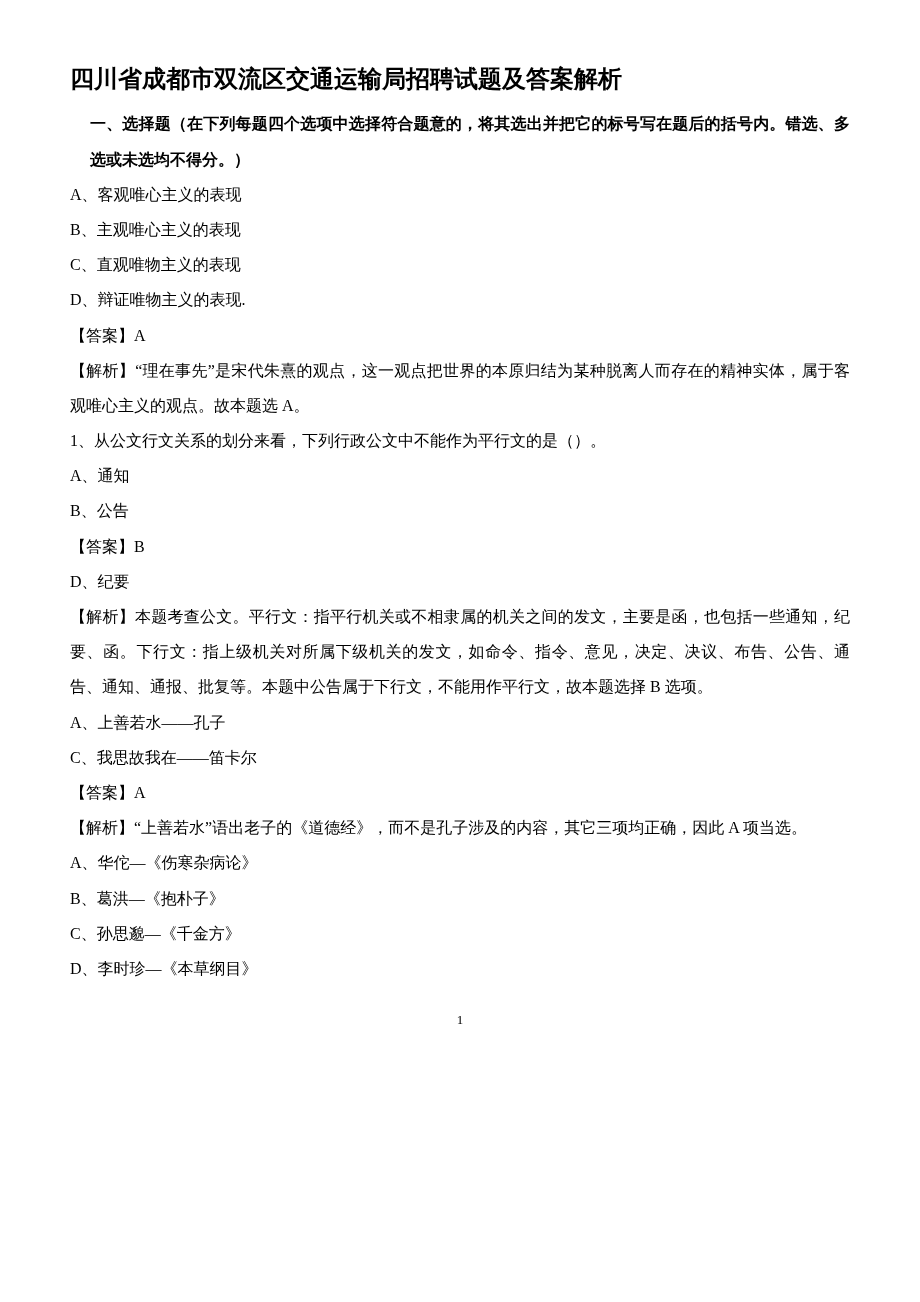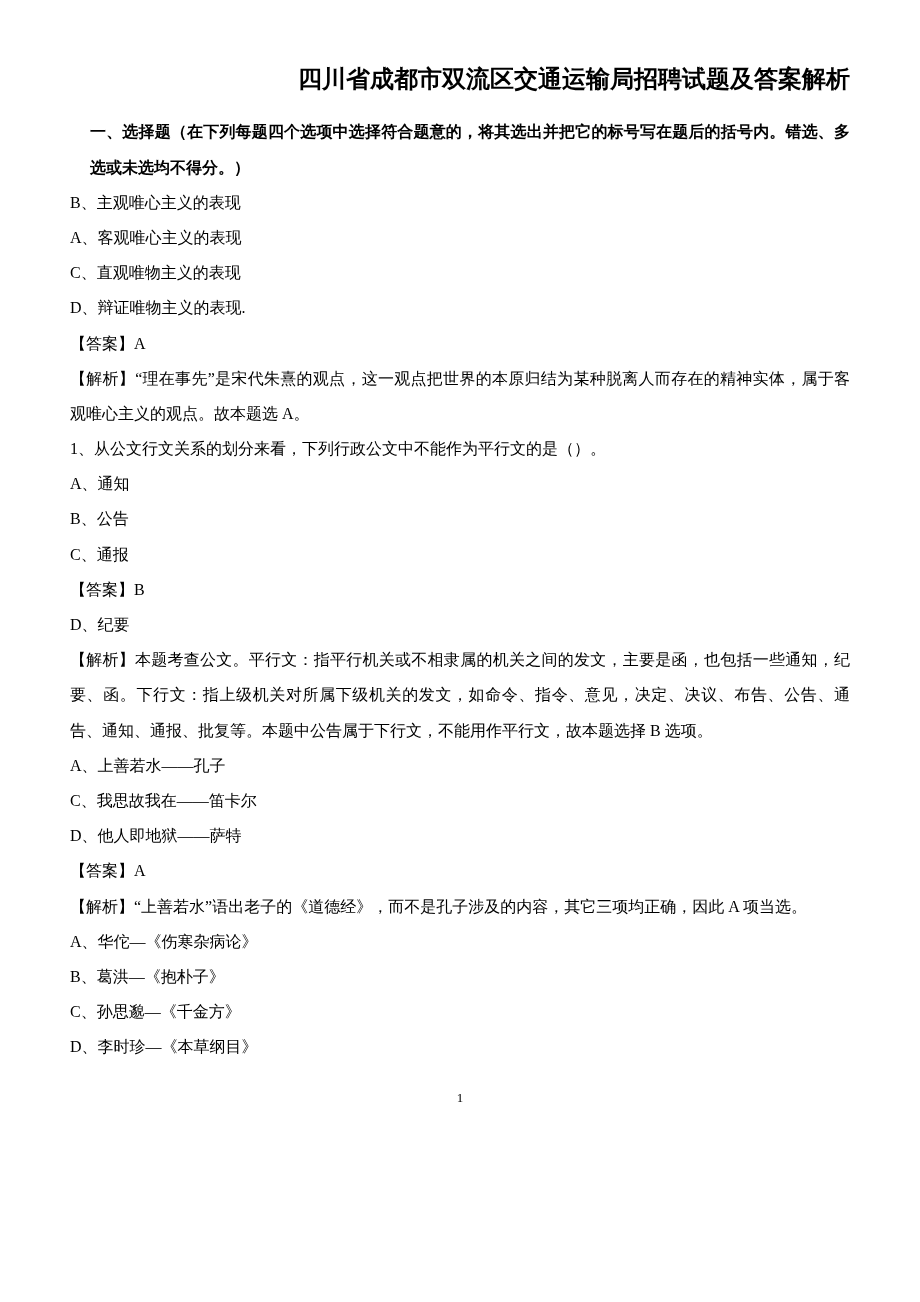--- a/index.html
+++ b/index.html
@@ -11,24 +11,24 @@
   }
   .page {
     width: 920px;
     padding: 60px 70px 40px 70px;
     box-sizing: border-box;
     color: #000;
     font-size: 16px;
     line-height: 2.2;
   }
   .title {
-    text-align: right;
+    text-align: left;
     font-size: 24px;
     font-weight: bold;
-    margin-bottom: 16px;
+    margin-bottom: 8px;
     line-height: 1.6;
   }
   .section-heading {
     font-weight: bold;
     text-indent: 2em;
   }
   .bold {
     font-weight: bold;
     margin-left: 20px;
   }
@@ -47,38 +47,36 @@
 </style>
 </head>
 <body>
 
 <div class="page">
 
   <p class="title">四川省成都市双流区交通运输局招聘试题及答案解析</p>
 
   <p class="bold body-text"><span class="section-heading">一、选择题（在下列每题四个选项中选择符合题意的，将其选出并把它的标号写在题后的括号内。错选、多选或未选均不得分。）</span></p>
 
+  <p>A、客观唯心主义的表现</p>
   <p>B、主观唯心主义的表现</p>
-  <p>A、客观唯心主义的表现</p>
   <p>C、直观唯物主义的表现</p>
   <p>D、辩证唯物主义的表现.</p>
   <p>【答案】A</p>
   <p class="body-text">【解析】“理在事先”是宋代朱熹的观点，这一观点把世界的本原归结为某种脱离人而存在的精神实体，属于客观唯心主义的观点。故本题选 A。</p>
 
   <p class="body-text">1、从公文行文关系的划分来看，下列行政公文中不能作为平行文的是（）。</p>
   <p>A、通知</p>
   <p>B、公告</p>
-  <p>C、通报</p>
   <p>【答案】B</p>
   <p>D、纪要</p>
   <p class="body-text">【解析】本题考查公文。平行文：指平行机关或不相隶属的机关之间的发文，主要是函，也包括一些通知，纪要、函。下行文：指上级机关对所属下级机关的发文，如命令、指令、意见，决定、决议、布告、公告、通告、通知、通报、批复等。本题中公告属于下行文，不能用作平行文，故本题选择 B 选项。</p>
 
   <p>A、上善若水——孔子</p>
   <p>C、我思故我在——笛卡尔</p>
-  <p>D、他人即地狱——萨特</p>
   <p>【答案】A</p>
   <p class="body-text">【解析】“上善若水”语出老子的《道德经》，而不是孔子涉及的内容，其它三项均正确，因此 A 项当选。</p>
 
   <p>A、华佗—《伤寒杂病论》</p>
   <p>B、葛洪—《抱朴子》</p>
   <p>C、孙思邈—《千金方》</p>
   <p>D、李时珍—《本草纲目》</p>
 
   <p class="pagenum">1</p>
 

